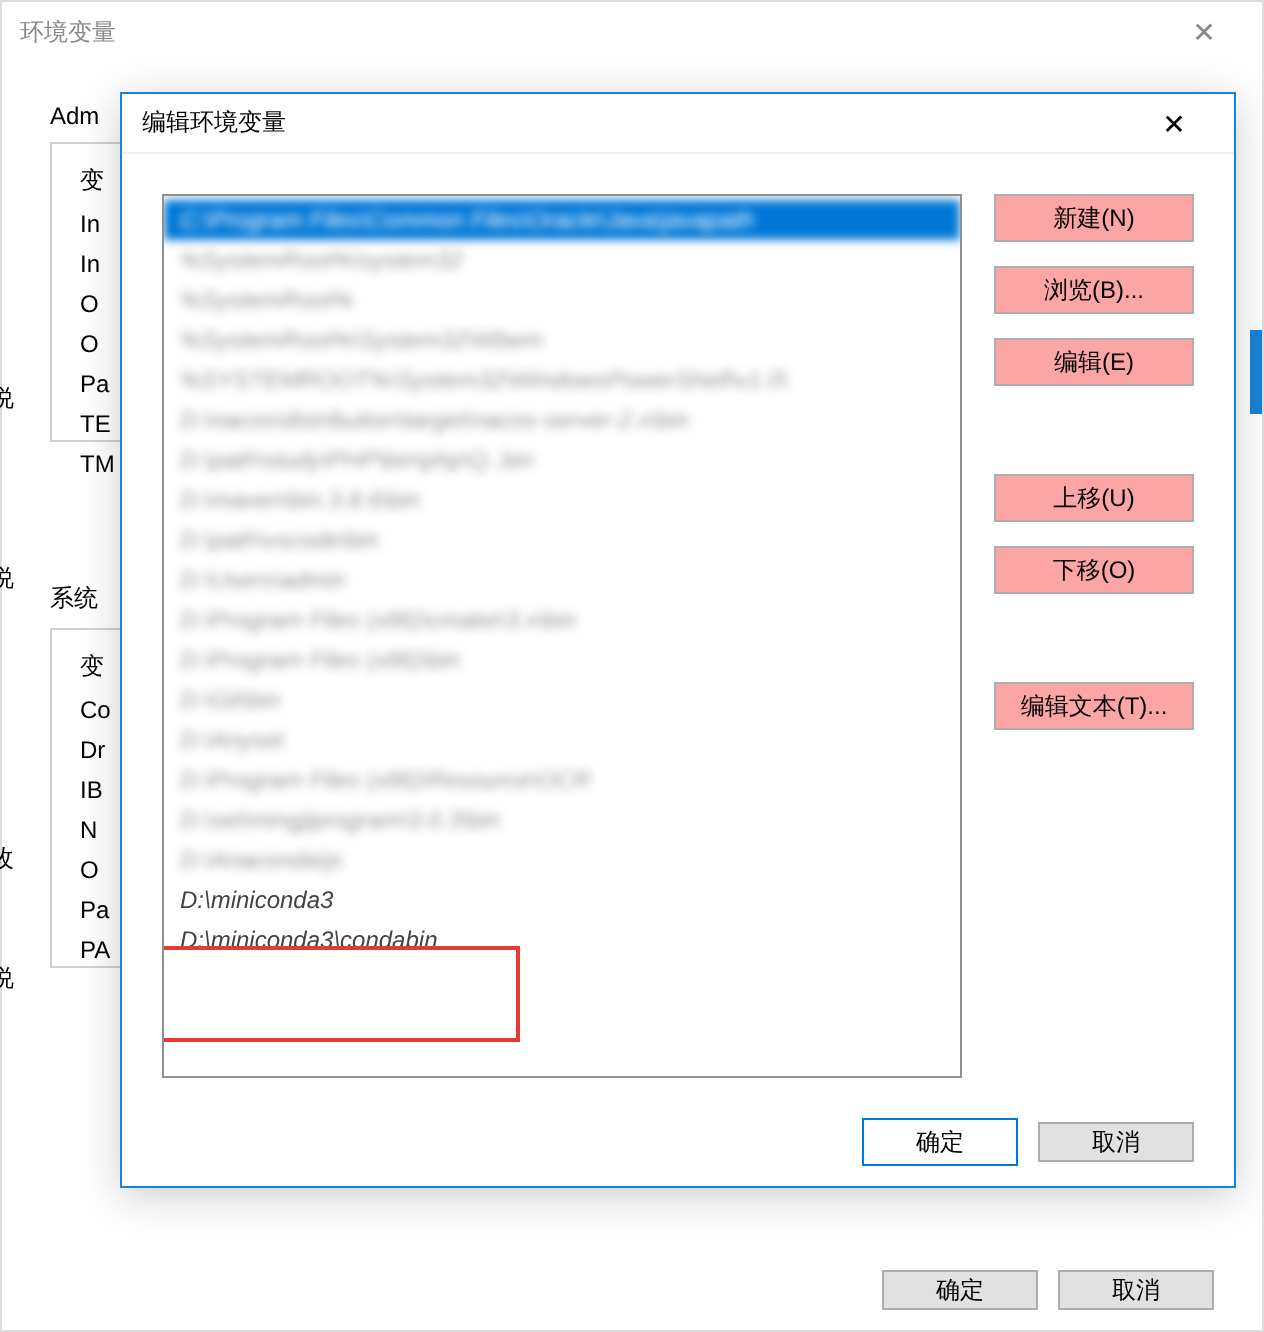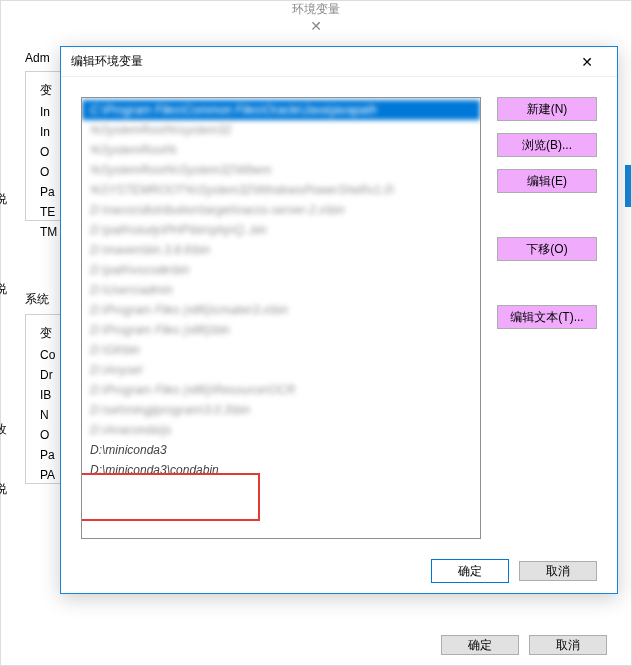--- a/index.html
+++ b/index.html
@@ -1,19 +1,19 @@
 <!DOCTYPE html>
 <html><head>
 <meta charset="utf-8">
 <style>
 * { box-sizing: border-box; margin: 0; padding: 0; font-family: "Microsoft YaHei", "Segoe UI", sans-serif; font-size: 12px; }
 body { width: 632px; height: 666px; background: #fff; position: relative; overflow: hidden; }
 
 .outer-dialog { position: absolute; left: 0; top: 0; width: 632px; height: 666px; border: 1px solid #ddd; background: #fff; }
-.outer-titlebar { height: 30px; display: flex; align-items: center; padding: 0 9px; color: #888; flex-direction: column; }
+.outer-titlebar { height: 30px; display: flex; align-items: center; padding: 0 9px; color: #888; }
 .outer-titlebar .title { flex: 1; }
 .outer-titlebar .close { width: 40px; text-align: center; color: #888; font-size: 14px; }
 
 .outer-body { padding: 20px 24px 0 24px; position: relative; }
 .group-label { color: #000; margin-bottom: 6px; }
 .group-box { border: 1px solid #d0d0d0; height: 150px; padding: 10px 14px; position: relative; display: flex; }
 .group-box .col { display: flex; flex-direction: column; gap: 6px; color: #000; }
 .group-box .scroll { position: absolute; right: 0; top: 0; bottom: 0; width: 17px; border-left: 1px solid #e0e0e0; display: flex; flex-direction: column; background: #f0f0f0; }
 .group-box .scroll .arrow { height: 17px; display: flex; align-items: center; justify-content: center; color: #666; font-size: 9px; }
 .group-box .scroll .thumb { flex: 1; background: #cdcdcd; margin: 0 3px; }
@@ -30,21 +30,21 @@
 .inner-body { flex: 1; display: flex; padding: 20px 20px 10px 20px; gap: 16px; }
 .list-box { flex: 1; border: 1px solid #8f8f8f; display: flex; flex-direction: column; overflow: hidden; }
 .list-content { flex: 1; padding: 2px 0; position: relative; font-style: italic; }
 .list-item { padding: 3px 8px; color: #989898; white-space: nowrap; overflow: hidden; filter: blur(2.5px); }
 .list-item.selected { background: #0078d7; color: #fff; filter: blur(2.5px); }
 .list-item.clear { filter: none; color: #444; }
 .highlight-box { position: absolute; border: 2px solid #e53935; pointer-events: none; left: -2px; width: 180px; }
 
 .button-col { width: 100px; display: flex; flex-direction: column; gap: 12px; }
 .button-col .spacer { height: 20px; }
-.btn-side { width: 100px; height: 24px; border: 1px solid #adadad; background: #f0abfc; display: inline-flex; align-items: center; justify-content: center; cursor: pointer; }
+.btn-side { width: 100px; height: 24px; border: 1px solid #adadad; background: #fca5a5; display: inline-flex; align-items: center; justify-content: center; cursor: pointer; }
 
 .inner-footer { height: 44px; display: flex; justify-content: flex-end; align-items: center; gap: 10px; padding: 0 20px; }
 .btn-primary { border: 1px solid #0078d7; background: #fff; color: #000; min-width: 78px; height: 24px; display: inline-flex; align-items: center; justify-content: center; cursor: pointer; }
 
 .blue-edge { position: absolute; right: 0; top: 164px; width: 6px; height: 42px; background: #1883d7; }
 </style>
 </head>
 <body>
 
 <div class="outer-dialog">
@@ -130,20 +130,21 @@
           <div class="list-item clear">D:\miniconda3</div>
           <div class="list-item clear">D:\miniconda3\condabin</div>
           <div class="highlight-box" style="top: 375px; height: 48px;"></div>
         </div>
     </div>
     <div class="button-col">
       <div class="btn-side">新建(N)</div>
       <div class="btn-side">浏览(B)...</div>
       <div class="btn-side">编辑(E)</div>
       <div class="spacer"></div>
+      <div class="btn-side">上移(U)</div>
       <div class="btn-side">下移(O)</div>
       <div class="spacer"></div>
       <div class="btn-side">编辑文本(T)...</div>
     </div>
   </div>
   <div class="inner-footer">
     <div class="btn-primary">确定</div>
     <div class="btn">取消</div>
   </div>
 </div>

